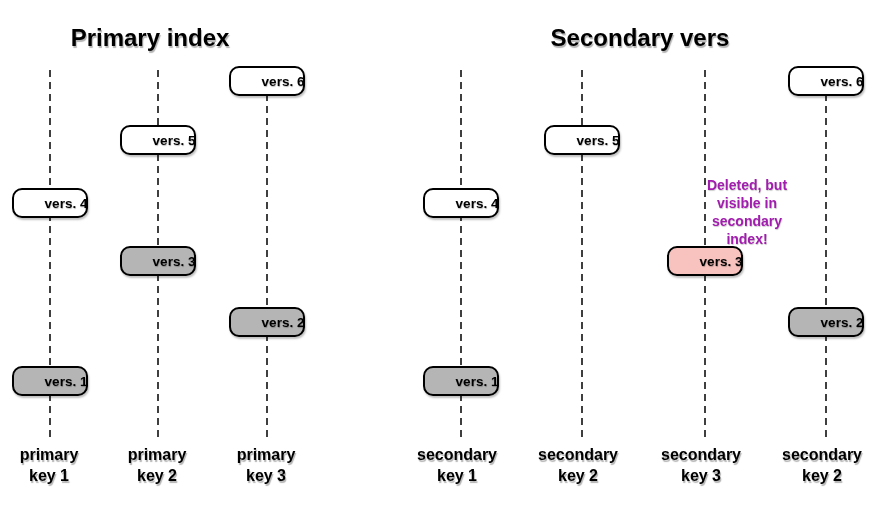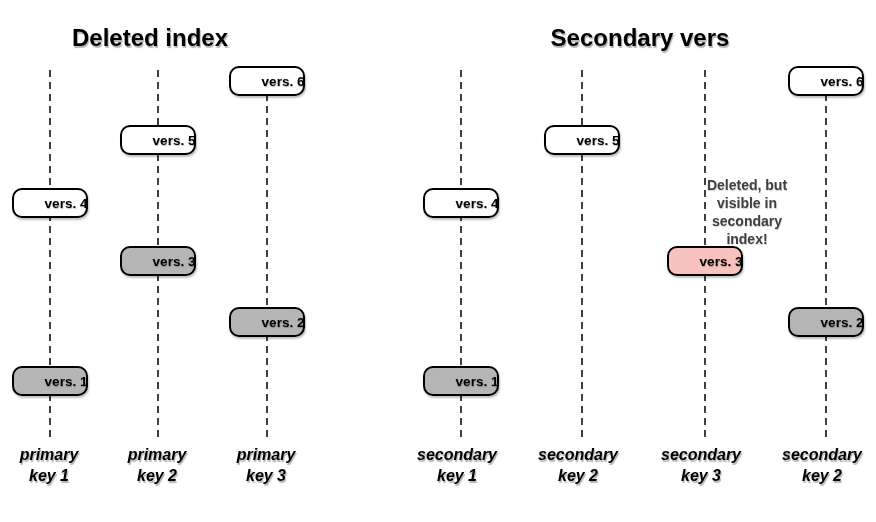--- a/index.html
+++ b/index.html
@@ -57,43 +57,42 @@
     position: absolute;
     top: 444px;
     transform: translateX(-50%);
     text-align: center;
     font-size: 16px;
     font-weight: bold;
     line-height: 21px;
     white-space: nowrap;
     text-shadow: 1px 1.5px 1px rgba(0,0,0,0.30);
     z-index: 2;
-    font-style: italic;
   }
   .annotation {
     position: absolute;
     left: 747px;
     top: 176px;
     transform: translateX(-50%);
     text-align: center;
-    color: #404040;
+    color: #a21caf;
     font-size: 14px;
     font-weight: bold;
     line-height: 18px;
     white-space: nowrap;
     text-shadow: 0.5px 1px 1px rgba(0,0,0,0.20);
     z-index: 3;
   }
 </style>
 </head>
 <body>
 
 <div class="canvas">
 
-  <div class="title" style="left:150px">Deleted index</div>
+  <div class="title" style="left:150px">Primary index</div>
   <div class="title" style="left:640px">Secondary vers</div>
 
   <div class="vline" style="left:50px"></div>
   <div class="vline" style="left:158px"></div>
   <div class="vline" style="left:267px"></div>
 
   <div class="vline" style="left:461px"></div>
   <div class="vline" style="left:582px"></div>
   <div class="vline" style="left:705px"></div>
   <div class="vline" style="left:826px"></div>

